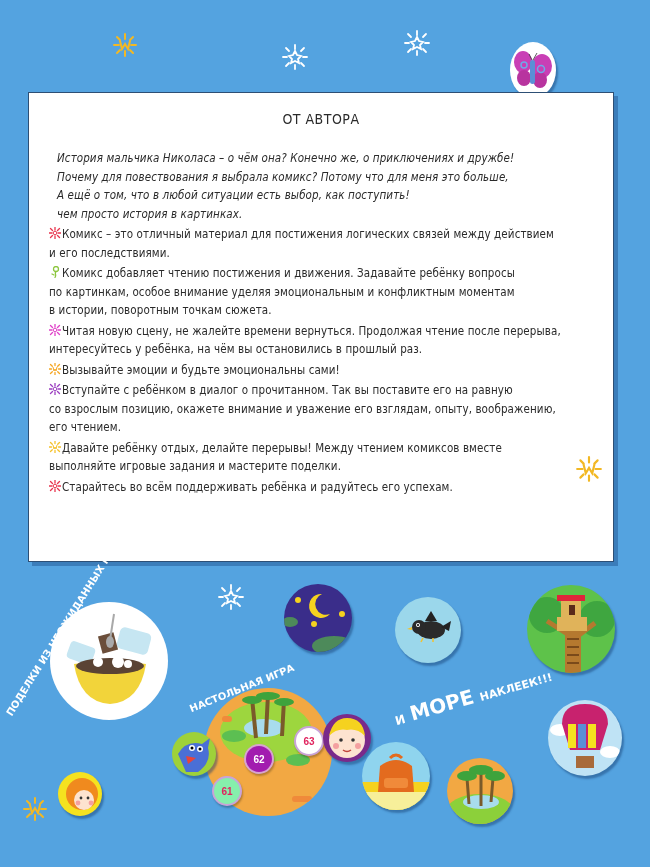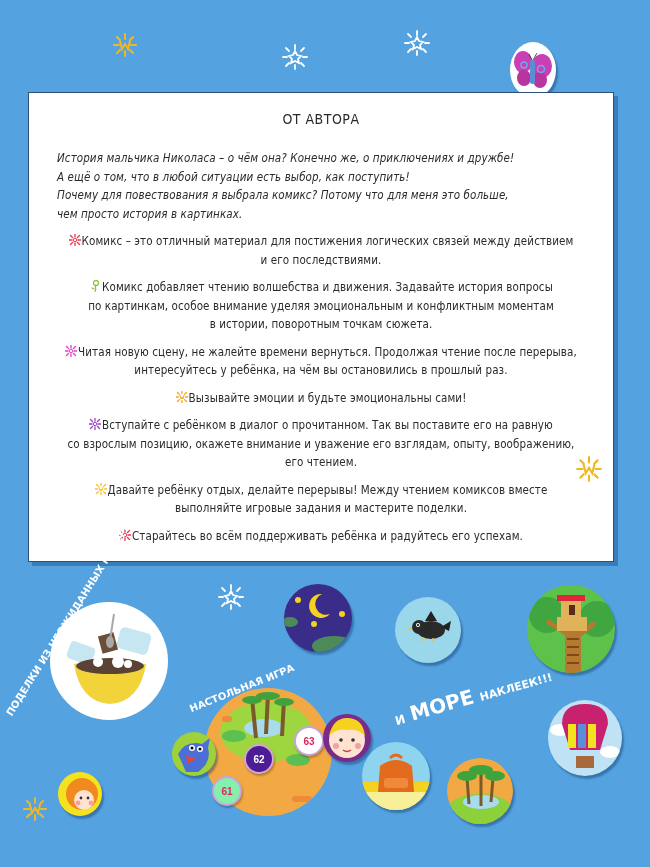--- a/index.html
+++ b/index.html
@@ -15,21 +15,21 @@
     position: absolute; left: 28px; top: 92px; width: 586px; height: 470px;
     background: #ffffff; border: 1.5px solid #2d4f75;
     box-shadow: 4px 4px 0 #3b7dba;
     padding: 14px 20px 0 20px;
     color: #2a2a2a;
     font-family: "DejaVu Sans Condensed", "DejaVu Sans", sans-serif;
     font-size: 11.5px; letter-spacing: 0.1px;
   }
   .card-title { text-align: center; font-size: 14px; margin-top: 4px; margin-bottom: 22px; text-transform: uppercase; letter-spacing: 0.5px; }
   .intro { font-size: 11.5px; line-height: 18.5px; margin-left: 8px; font-style: italic; }
-  .tip { text-align: center; line-height: 18.5px; margin-top: 9px; }
+  .tip { text-align: left; line-height: 18.5px; margin-top: 2px; }
   .tip:first-of-type { margin-top: 12px; }
   .bullet { display: inline-block; width: 12px; height: 12px; vertical-align: -1px; margin-right: 1px; }
 
   
   .sticker { position: absolute; border-radius: 50%; overflow: hidden; box-shadow: 2px 3px 2px rgba(20,60,110,0.45); }
   .label-white { position: absolute; color: #ffffff; font-family: "DejaVu Sans", sans-serif; font-weight: bold; white-space: nowrap; }
   .num-badge { position: absolute; border-radius: 50%; display: flex; align-items: center; justify-content: center;
     font-family: Liberation Sans, sans-serif; font-weight: bold; font-size: 10px; box-shadow: 1px 2px 2px rgba(0,0,0,0.25); }
 </style>
 </head>
@@ -63,43 +63,43 @@
     <circle cx="31" cy="27" r="3.5" fill="none" stroke="#6fa8e8" stroke-width="1.5"></circle>
     <rect x="20" y="18" width="5" height="24" rx="2.5" fill="#5a8fd6"></rect>
     <path d="M22 18l-3-6M23 18l4-7" stroke="#333" stroke-width="0.8"></path>
   </svg>
 </div>
 
 <div class="card">
   <div class="card-title">ОТ АВТОРА</div>
   <div class="intro">
     <div>История мальчика Николаса – о чём она? Конечно же, о приключениях и дружбе!</div>
+    <div>Почему для повествования я выбрала комикс? Потому что для меня это больше,</div>
     <div>А ещё о том, что в любой ситуации есть выбор, как поступить!</div>
-    <div>Почему для повествования я выбрала комикс? Потому что для меня это больше,</div>
     <div>чем просто история в картинках.</div>
   </div>
 
   <div class="tip">
     <div><svg class="bullet" viewBox="0 0 12 12">
           <g stroke="#e8364f" stroke-width="1.3" stroke-linecap="round">
             <path d="M6 0v3M6 9v3M0 6h3M9 6h3M1.5 1.5l2 2M8.5 8.5l2 2M10.5 1.5l-2 2M1.5 10.5l2-2"></path>
           </g>
           <circle cx="6" cy="6" r="1.8" fill="none" stroke="#e8364f" stroke-width="1"></circle>
         </svg><span>Комикс – это отличный материал для постижения логических связей между действием</span></div>
     <div>и его последствиями.</div>
   </div>
 
   <div class="tip">
     <div><svg class="bullet" viewBox="0 0 12 12">
           <g stroke="#8cc63f" stroke-width="1.3" fill="none" stroke-linecap="round">
             <circle cx="7" cy="3" r="2.5"></circle>
             <path d="M7 5.5c-2 2 1 3-1 6"></path>
             <path d="M5 9l-2-1"></path>
           </g>
-        </svg><span>Комикс добавляет чтению волшебства и движения. Задавайте история вопросы</span></div>
+        </svg><span>Комикс добавляет чтению постижения и движения. Задавайте ребёнку вопросы</span></div>
     <div>по картинкам, особое внимание уделяя эмоциональным и конфликтным моментам</div>
     <div>в истории, поворотным точкам сюжета.</div>
   </div>
 
   <div class="tip">
     <div><svg class="bullet" viewBox="0 0 12 12">
           <g stroke="#e040c8" stroke-width="1.3" stroke-linecap="round">
             <path d="M6 0v3M6 9v3M0 6h3M9 6h3M1.5 1.5l2 2M8.5 8.5l2 2M10.5 1.5l-2 2M1.5 10.5l2-2"></path>
           </g>
           <circle cx="6" cy="6" r="1.8" fill="none" stroke="#e040c8" stroke-width="1"></circle>
@@ -227,21 +227,21 @@
         <ellipse cx="48" cy="12" rx="10" ry="4"></ellipse>
         <ellipse cx="64" cy="8" rx="12" ry="4"></ellipse>
         <ellipse cx="80" cy="14" rx="10" ry="4"></ellipse>
       </g>
     <ellipse cx="30" cy="48" rx="12" ry="6" fill="#5cbf52"></ellipse>
     <ellipse cx="94" cy="72" rx="12" ry="6" fill="#5cbf52"></ellipse>
     <rect x="18" y="28" width="10" height="6" rx="3" fill="#f08a3a"></rect>
     <rect x="88" y="108" width="20" height="6" rx="3" fill="#f08a3a"></rect>
   </svg>
 </div>
-<div class="num-badge" style="left:244px;top:744px;width:30px;height:30px;background:#4c1d95;color:#ffffff;border:2px solid #d8a4d0;">62</div>
+<div class="num-badge" style="left:244px;top:744px;width:30px;height:30px;background:#a21caf;color:#ffffff;border:2px solid #d8a4d0;">62</div>
 <div class="num-badge" style="left:294px;top:726px;width:30px;height:30px;background:#ffffff;color:#e0245e;border:2px solid #c9a4d8;">63</div>
 <div class="num-badge" style="left:212px;top:776px;width:30px;height:30px;background:#86efac;color:#e0245e;border:2px solid #c9a4d8;">61</div>
 
 <div class="sticker" style="left:172px;top:732px;width:44px;height:44px;background:#9ed13a;">
   <svg width="44" height="44" viewBox="0 0 44 44">
     <path d="M6 22 Q14 8 30 12 L38 6 L36 16 Q40 30 26 40 L14 40 Z" fill="#4a6fd6"></path>
     <path d="M14 24l10 2-8 6z" fill="#e8443a"></path>
     <circle cx="20" cy="16" r="3" fill="#fff"></circle>
       <circle cx="20" cy="16" r="1.5" fill="#000"></circle>
     <circle cx="28" cy="17" r="3" fill="#fff"></circle>

